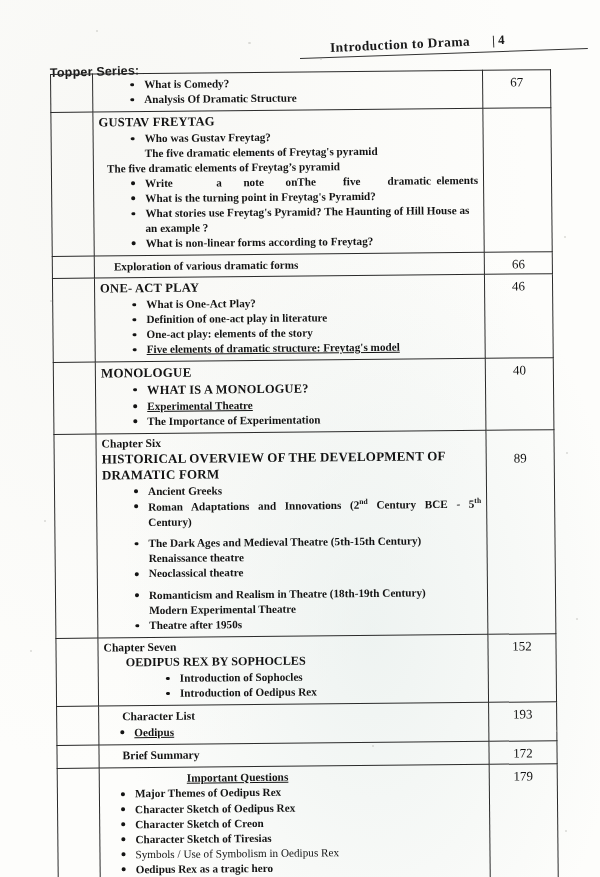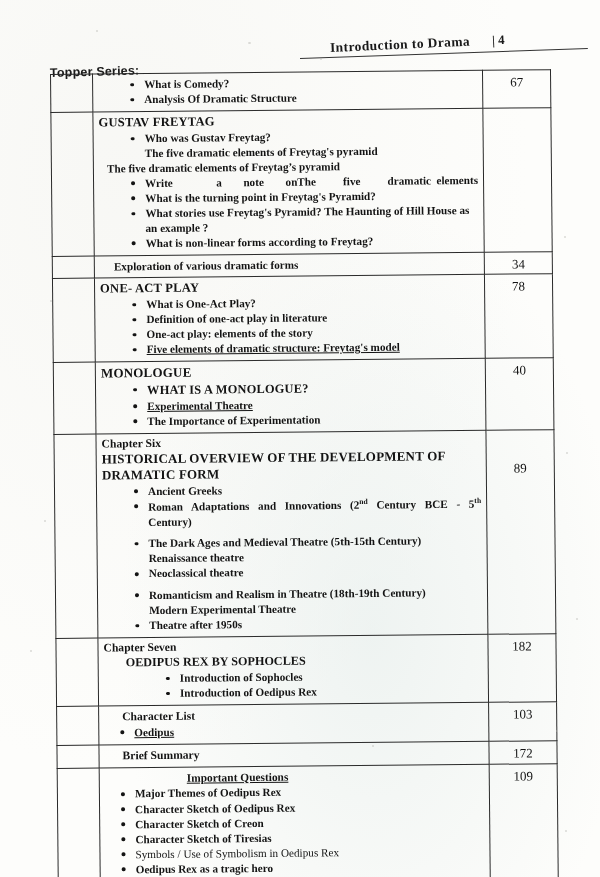--- a/index.html
+++ b/index.html
@@ -107,21 +107,21 @@
     line-height: 1.26;
     color: #141414;
   }
   .cell-page {
     text-align: center;
     font-family: "Liberation Serif", serif;
     font-size: 13px;
     color: #141414;
     padding-top: 10px;
   }
-  .cell-page.mid { padding-top: 30px; }
+  .cell-page.mid { padding-top: 20px; }
   .cell-page.tight { padding-top: 4px; }
 
   
   .sec-head {
     font-weight: bold;
     font-size: 12.6px;
     letter-spacing: 0.2px;
     margin: 0 0 1px 0;
     line-height: 1.2;
   }
@@ -284,41 +284,41 @@
       <tr>
         <td>
               <div class="cell-narrow">&nbsp;</div>
             </td>
         <td>
           <div class="cell-main">
             <p class="noindent-line">Exploration of various dramatic forms</p>
           </div>
         </td>
         <td>
-              <div class="cell-page tight">34</div>
+              <div class="cell-page tight">66</div>
             </td>
       </tr>
 
       <tr>
         <td>
               <div class="cell-narrow">&nbsp;</div>
             </td>
         <td>
           <div class="cell-main">
             <p class="sec-head">ONE- ACT PLAY</p>
             <ul class="b">
               <li>What is One-Act Play?</li>
               <li>Definition of one-act play in literature</li>
               <li>One-act play: elements of the story</li>
               <li class="u">Five elements of dramatic structure: Freytag's model</li>
             </ul>
           </div>
         </td>
         <td>
-              <div class="cell-page tight">78</div>
+              <div class="cell-page tight">46</div>
             </td>
       </tr>
 
       <tr>
         <td>
               <div class="cell-narrow">&nbsp;</div>
             </td>
         <td>
           <div class="cell-main">
             <p class="sec-head caps-lg">MONOLOGUE</p>
@@ -371,38 +371,38 @@
           <div class="cell-main">
             <p class="chap-label">Chapter Seven</p>
             <p class="sub-head">OEDIPUS REX BY SOPHOCLES</p>
             <ul class="b deep">
               <li>Introduction of Sophocles</li>
               <li>Introduction of Oedipus Rex</li>
             </ul>
           </div>
         </td>
         <td>
-              <div class="cell-page tight">182</div>
+              <div class="cell-page tight">152</div>
             </td>
       </tr>
 
       <tr>
         <td>
               <div class="cell-narrow">&nbsp;</div>
             </td>
         <td>
           <div class="cell-main">
             <p class="plain-head">Character List</p>
             <ul class="b shallow">
               <li class="u">Oedipus</li>
             </ul>
           </div>
         </td>
         <td>
-              <div class="cell-page tight">103</div>
+              <div class="cell-page tight">193</div>
             </td>
       </tr>
 
       <tr>
         <td>
               <div class="cell-narrow">&nbsp;</div>
             </td>
         <td>
           <div class="cell-main">
             <p class="plain-head">Brief Summary</p>
@@ -425,21 +425,21 @@
               <li>Character Sketch of Oedipus Rex</li>
               <li>Character Sketch of Creon</li>
               <li>Character Sketch of Tiresias</li>
               <li class="reg">Symbols / Use of Symbolism in Oedipus Rex</li>
               <li>Oedipus Rex as a tragic hero</li>
               <li>Theme of blindness in Oedipus Rex</li>
             </ul>
           </div>
         </td>
         <td>
-              <div class="cell-page tight">109</div>
+              <div class="cell-page tight">179</div>
             </td>
       </tr>
 
     </tbody>
   </table>
   </div>
 
   <div class="speck" style="left:96px;  top:30px;  width:2px; height:2px;"></div>
   <div class="speck" style="left:248px; top:42px;  width:3px; height:2px;"></div>
   <div class="speck" style="left:320px; top:58px;  width:2px; height:2px;"></div>

